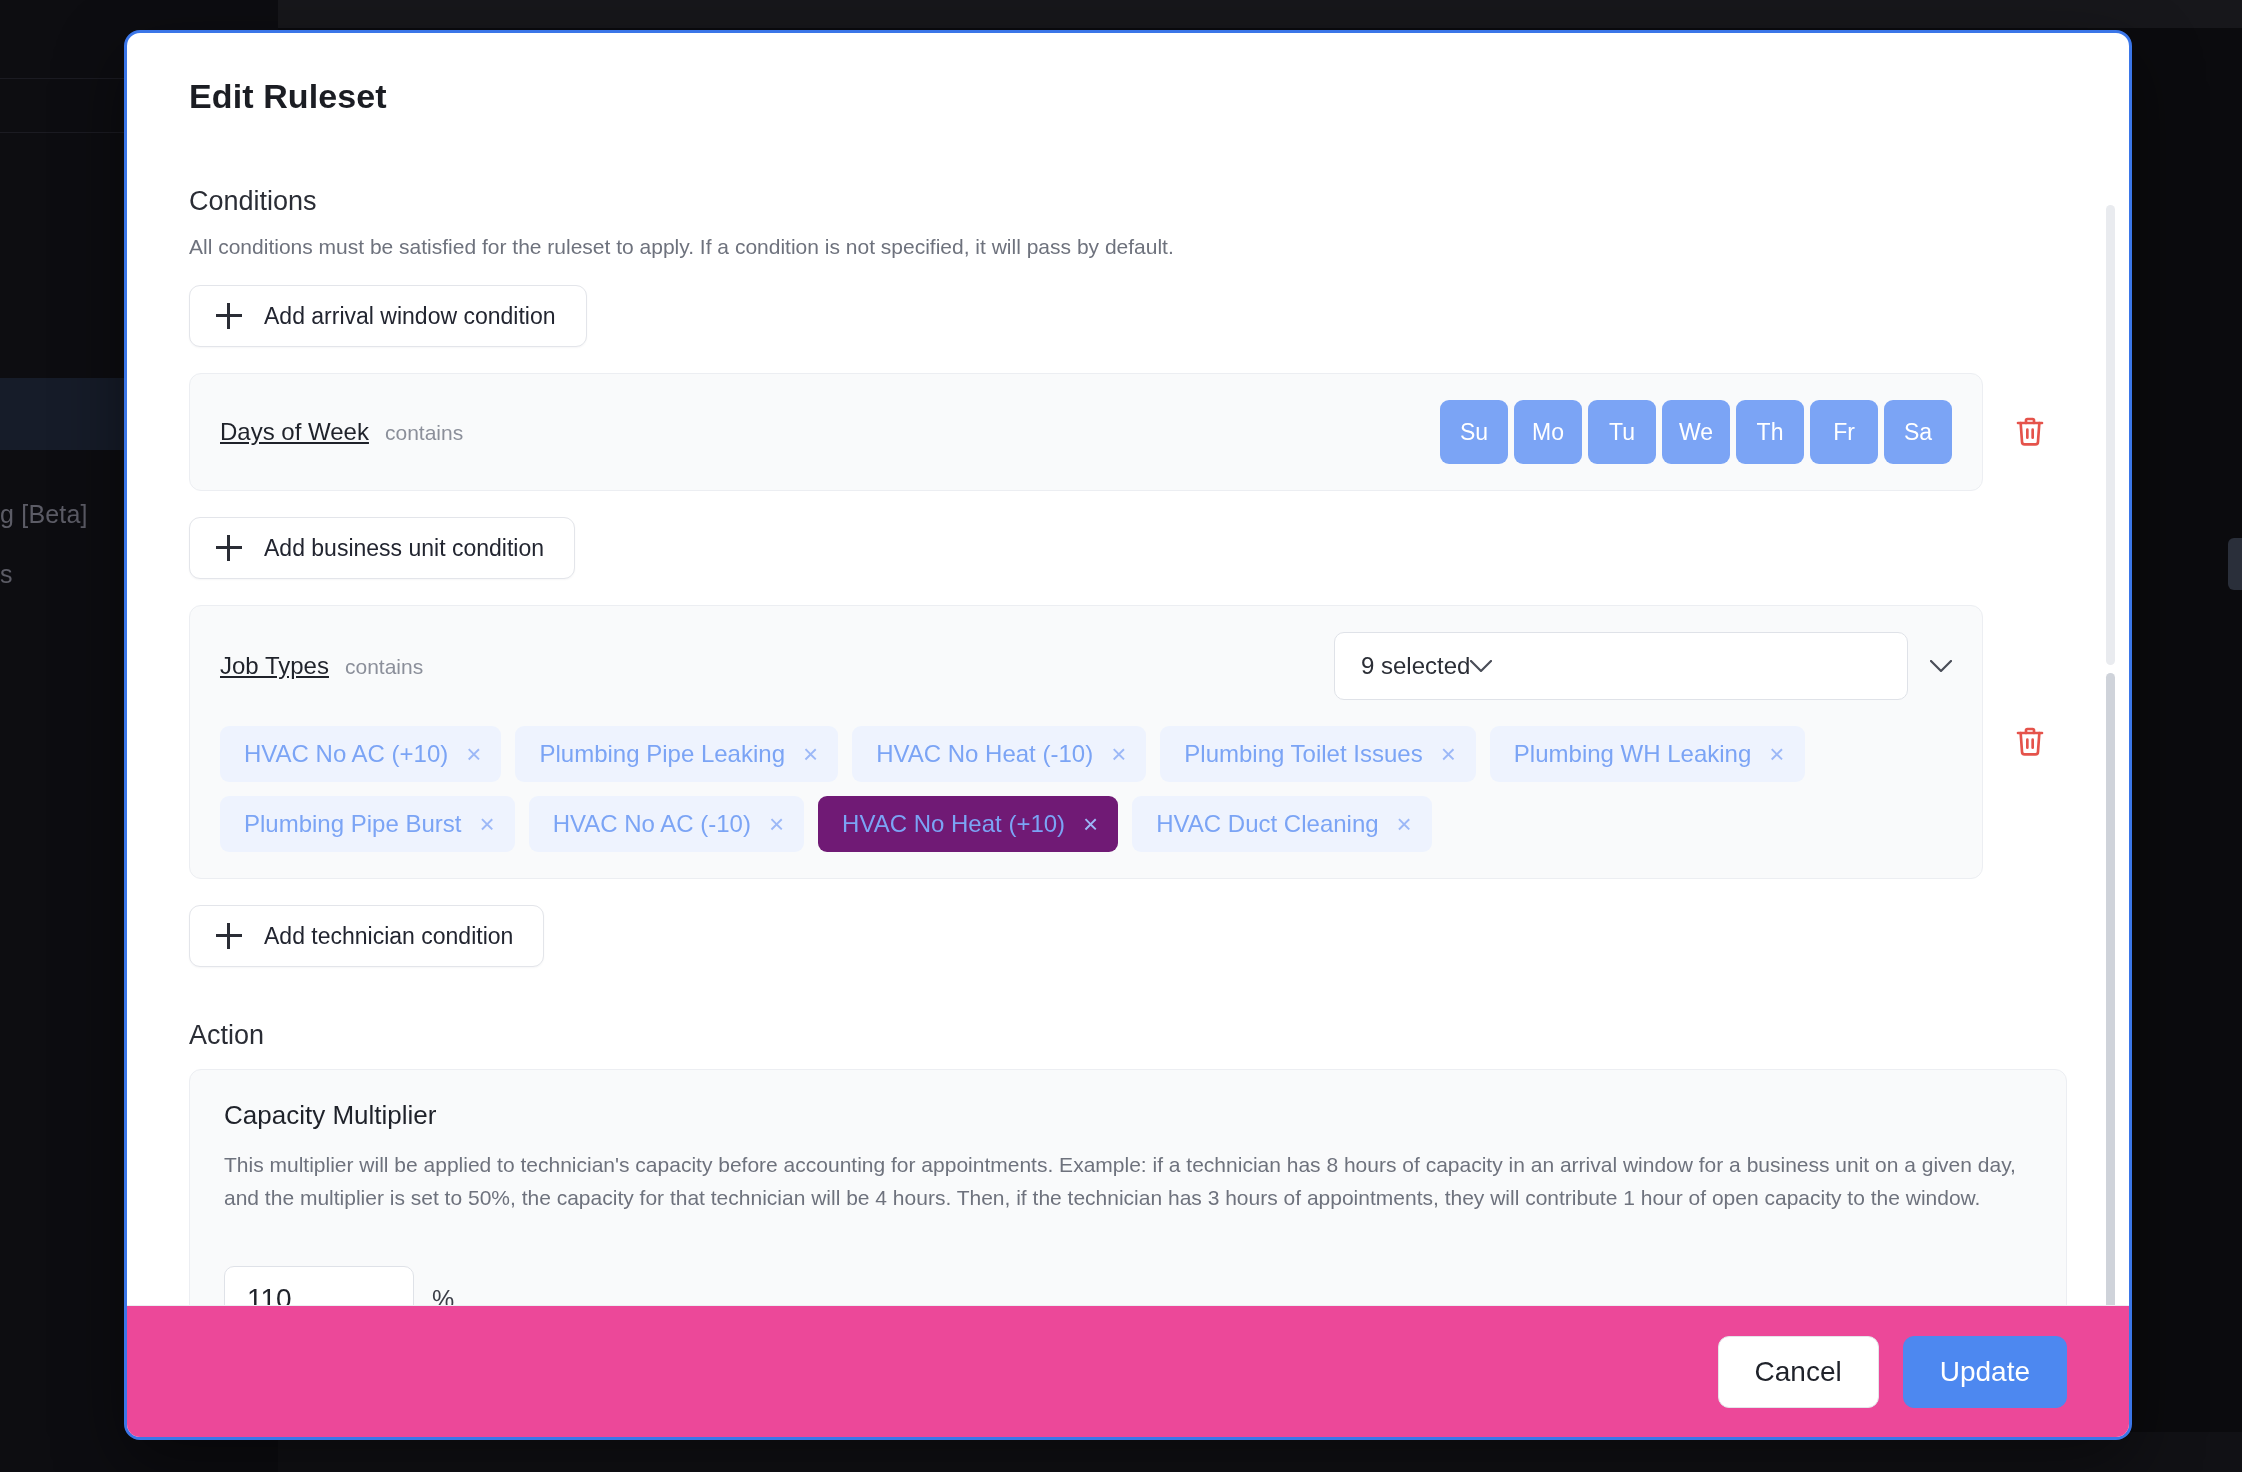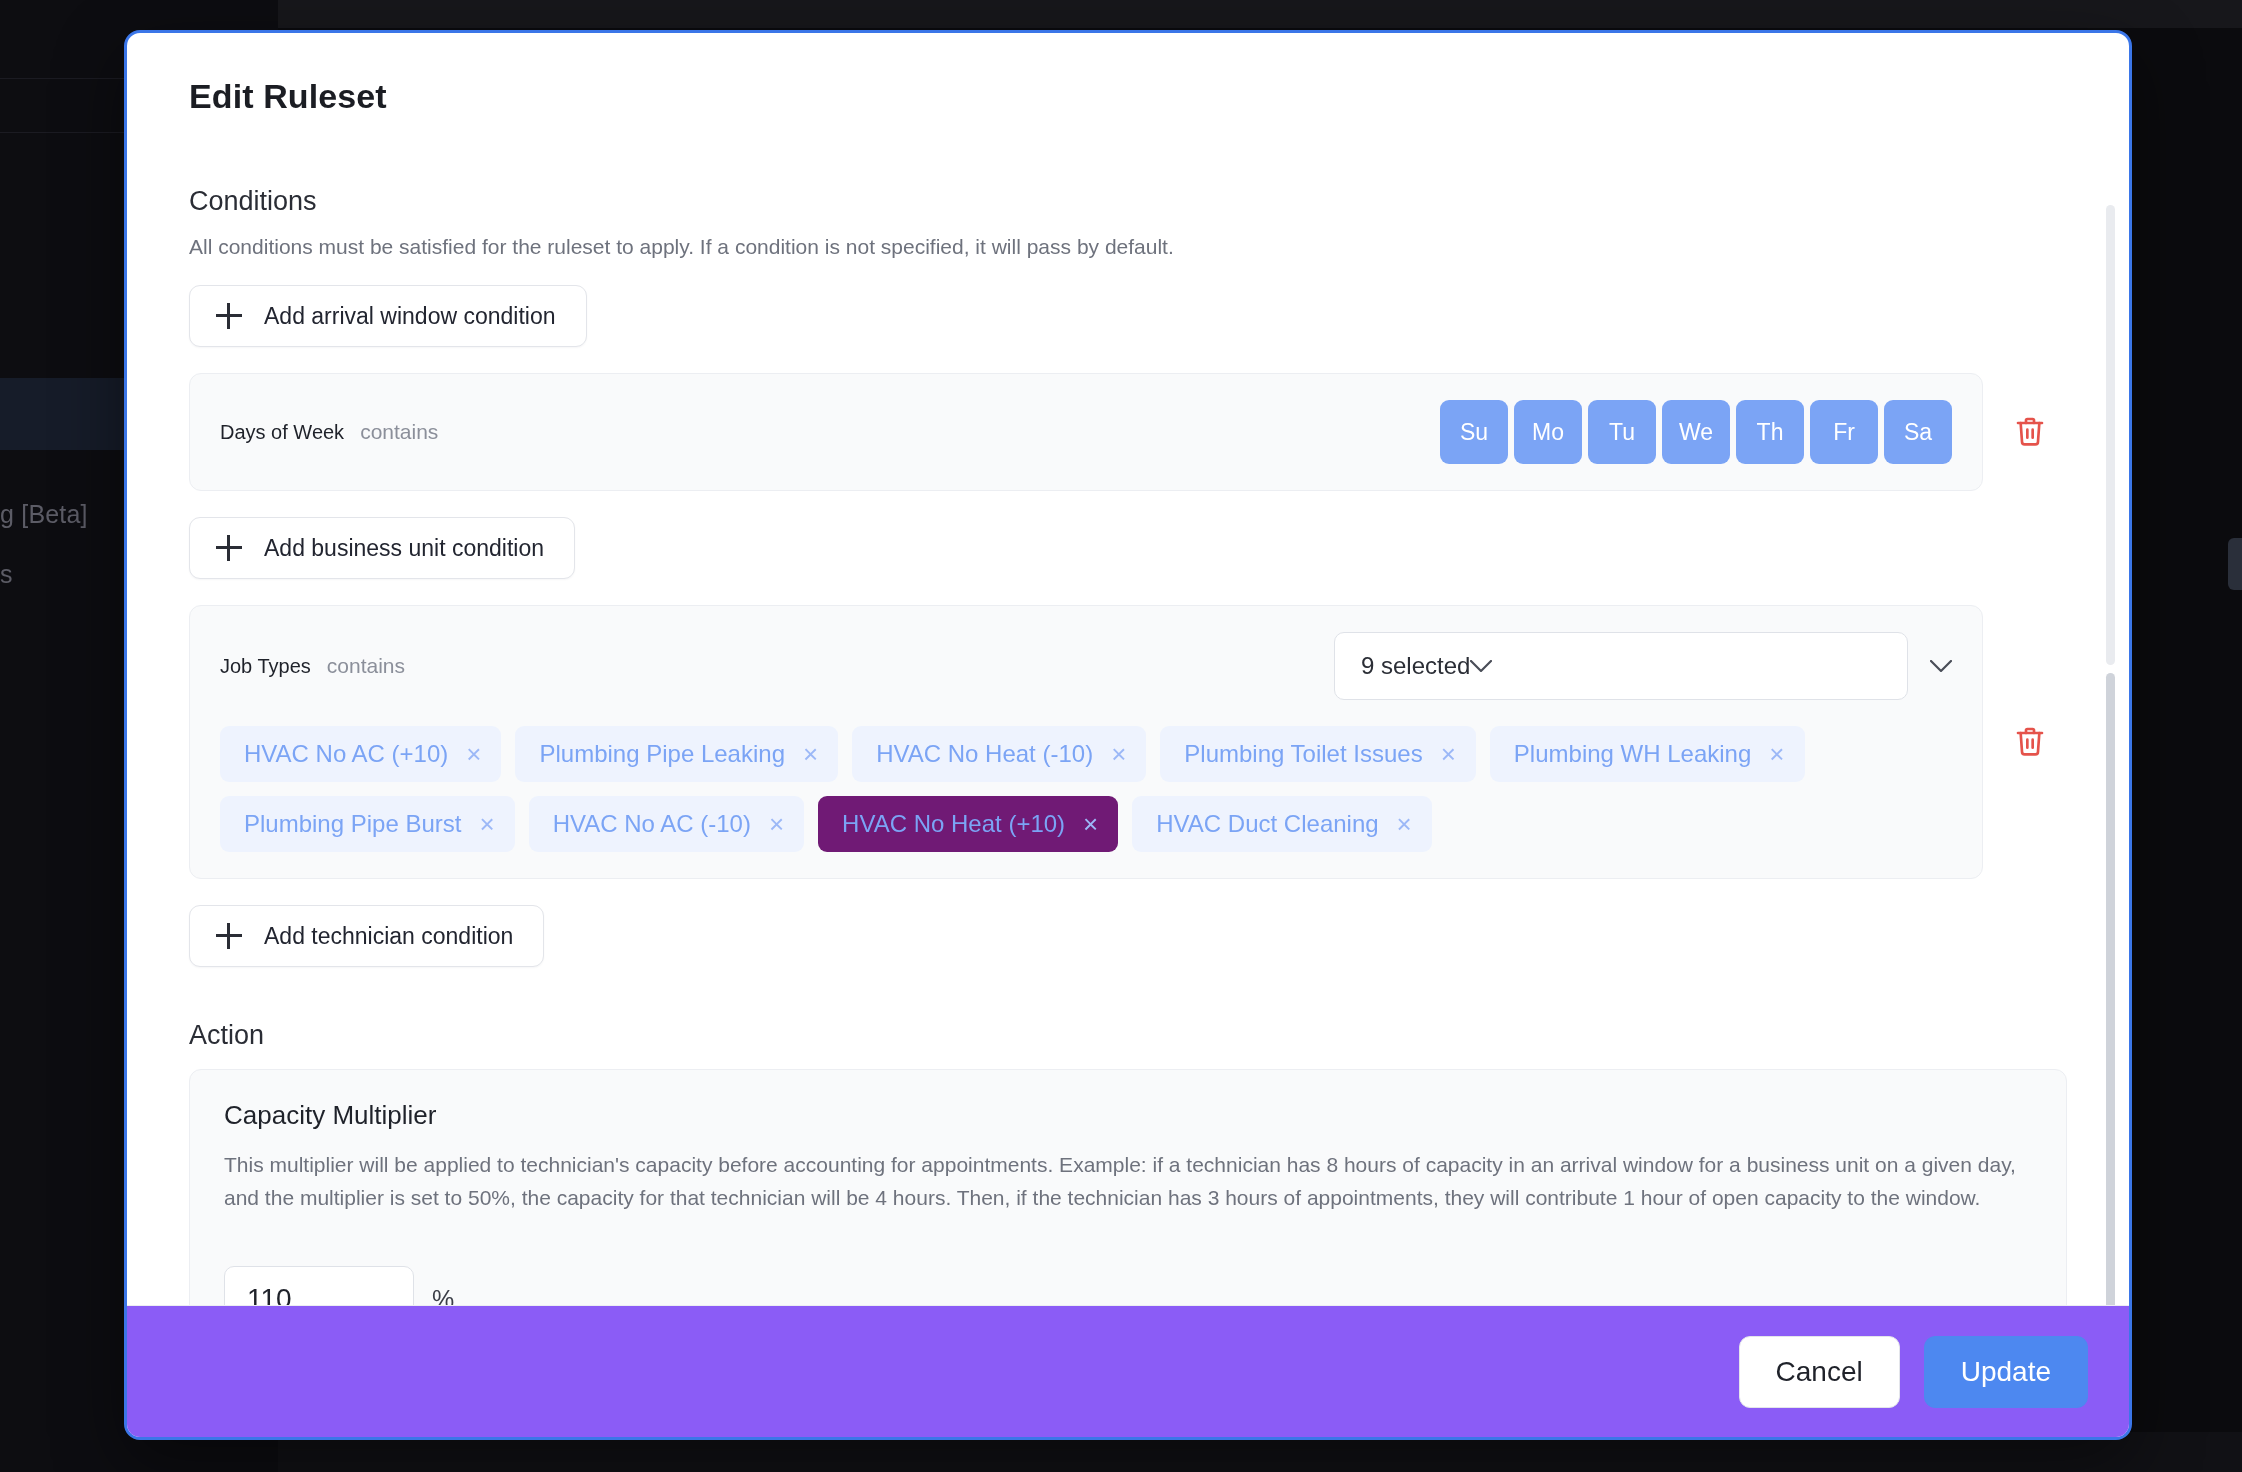--- a/index.html
+++ b/index.html
@@ -99,21 +99,21 @@
     background: #f9fafb;
     border: 1px solid #eceef2;
     border-radius: 12px;
     padding: 26px 30px;
   }
   .cond-head {
     display: flex; align-items: center; justify-content: space-between;
     gap: 20px; min-height: 46px;
   }
   .cond-label { display: flex; align-items: baseline; gap: 16px; }
-  .cond-name { font-size: 20px; color: #1f222a; font-weight: 500; }
+  .cond-name { font-size: 24px; color: #1f222a; font-weight: 500; text-decoration: underline; }
   .cond-op { font-size: 21px; color: #8b8f9a; }
 
   .trash-btn {
     width: 74px; flex: 0 0 auto;
     display: flex; align-items: center; justify-content: center;
     align-self: center;
     background: none; border: none; cursor: pointer;
     margin-left: 10px;
   }
 
@@ -176,22 +176,22 @@
     width: 9px; border-radius: 5px; background: #cfd3da;
   }
   #scroll-track-top { top: 172px; height: 460px; background: #e9ebef; }
   #scroll-thumb { top: 640px; height: 650px; }
 
   
   #modal-footer {
     flex: 0 0 auto; height: 132px;
     border-top: 1px solid #eceef2;
     display: flex; align-items: center; justify-content: flex-end;
-    gap: 24px; padding: 0 41px;
-    background: #8b5cf6;
+    gap: 24px; padding: 0 62px;
+    background: #ec4899;
   }
   .btn {
     height: 72px; padding: 0 36px; border-radius: 11px;
     font-size: 28px; cursor: pointer; font-family: "Liberation Sans", sans-serif;
   }
   .btn-cancel { background: #fff; border: 1px solid #e3e5ea; color: #1f222a; }
   .btn-primary { background: #4d88f0; border: 1px solid #4d88f0; color: #fff; }
 </style>
 </head>
 <body>

